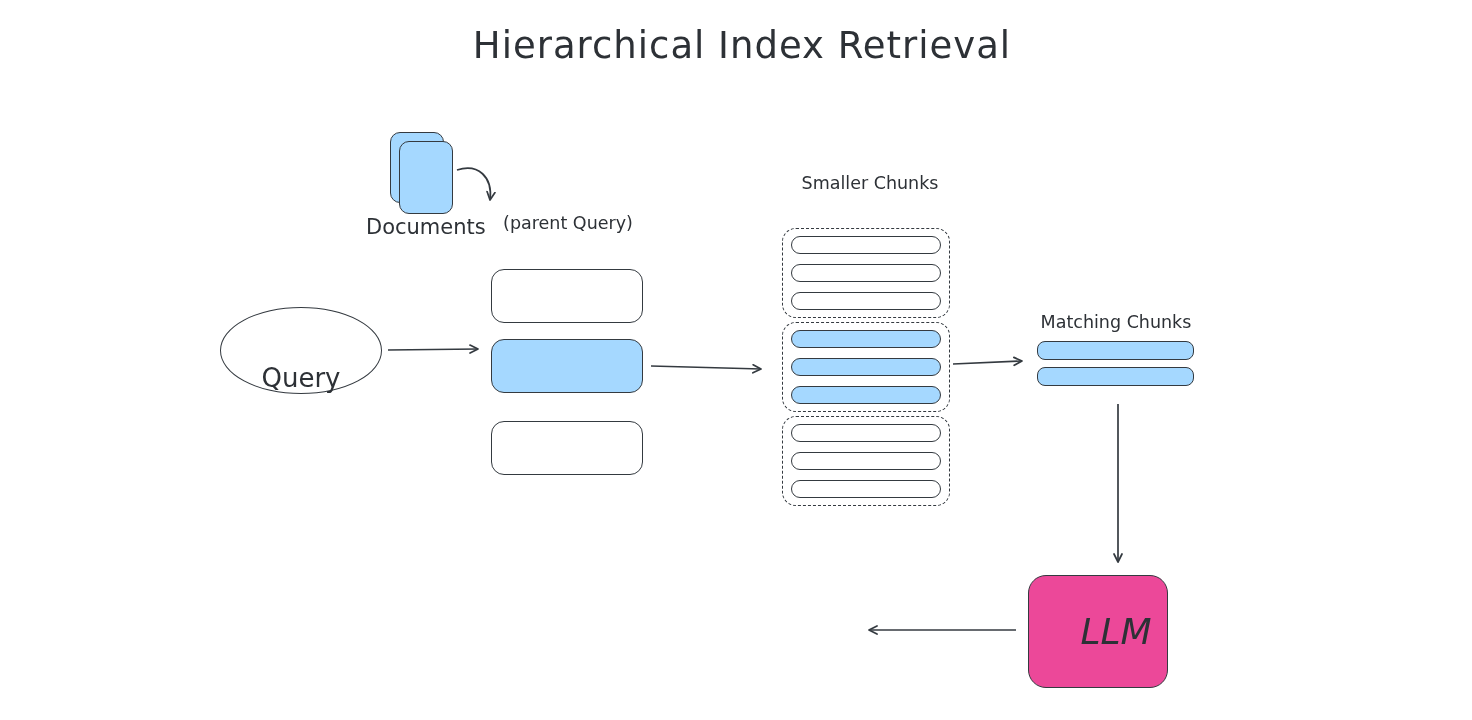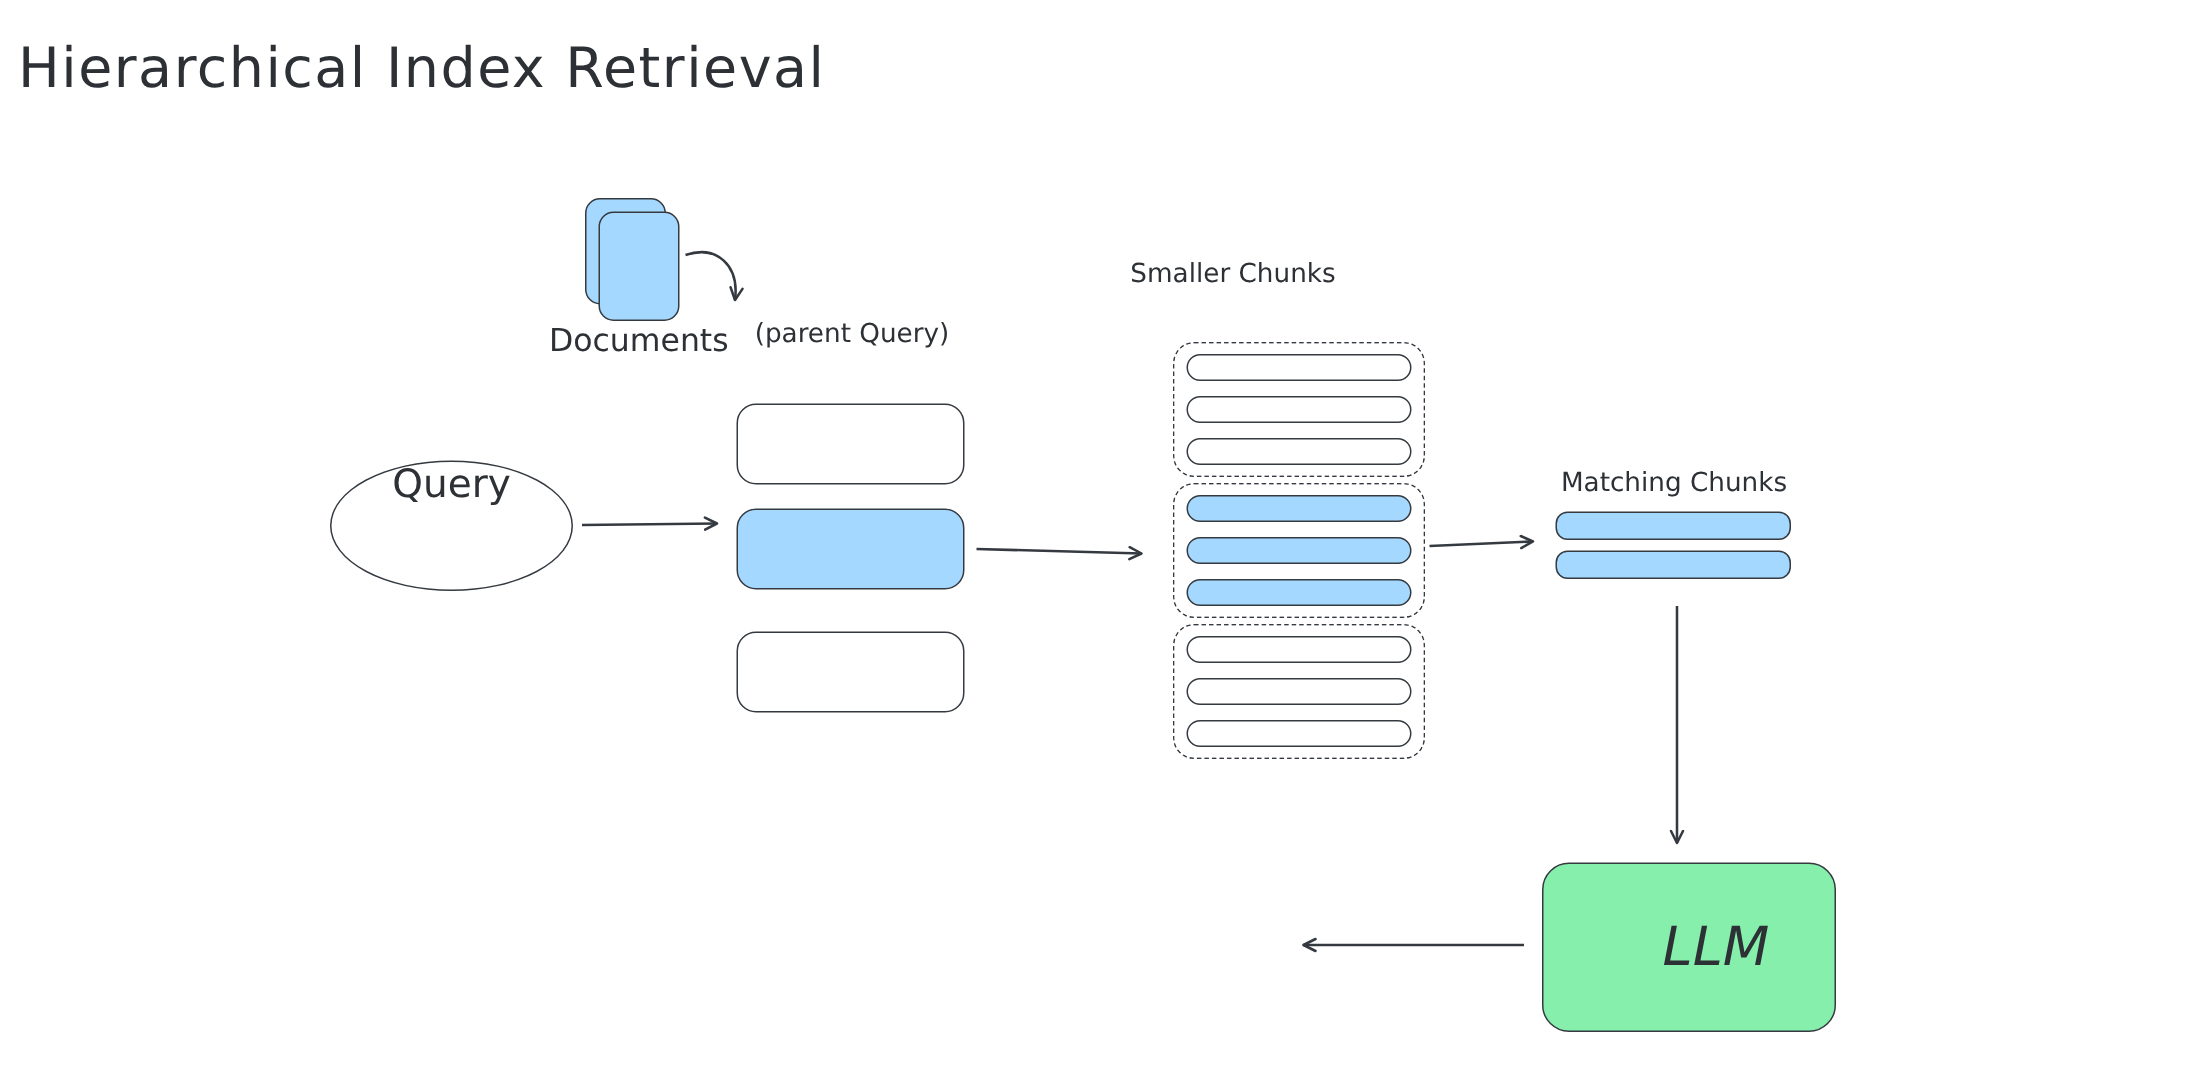--- a/index.html
+++ b/index.html
@@ -24,20 +24,21 @@
   .arrows {
     position: absolute;
     left: 0; top: 0;
     pointer-events: none;
   }
   .title {
     position: absolute;
     top: 24px;
     left: 0;
     width: 100%;
+    text-align: center;
     font-size: 37px;
     font-weight: 500;
     letter-spacing: 1px;
     color: var(--text);
     padding-left: 12px;
   }
   
   .doc-page {
     position: absolute;
     border: 1.7px solid var(--stroke);
@@ -52,34 +53,34 @@
     text-align: center;
     font-size: 21px;
   }
   
   .ellipse {
     position: absolute;
     border: 1.7px solid var(--stroke);
     border-radius: 50%;
     background: #fff;
     display: flex;
-    align-items: flex-start;
+    align-items: flex-end;
     justify-content: center;
   }
   .query    { left: 220px; top: 307px; width: 162px; height: 87px; font-size: 26px; }
   .response { left: 698px; top: 588px; width: 160px; height: 82px; font-size: 24px; }
   
   .col-label {
     position: absolute;
     text-align: center;
     font-size: 17.5px;
     line-height: 26px;
   }
   .lc-label { left: 480px; top: 210px; width: 176px; }
-  .sc-label { left: 720px; top: 170px; width: 204px; }
+  .sc-label { left: 768px; top: 170px; width: 204px; }
   .mc-label { left: 1014px; top: 311px; width: 204px; line-height: 22px; text-align: center; }
   
   .lc-stack { position: absolute; left: 491px; top: 269px; width: 152px; }
   .parent-box {
     height: 54px;
     border: 1.7px solid var(--stroke);
     border-radius: 13px;
   }
   .parent-box:nth-child(1) { margin-bottom: 16px; }
   .parent-box:nth-child(2) { margin-bottom: 28px; }
@@ -105,24 +106,24 @@
   .match-bar {
     height: 19px;
     border: 1.6px solid var(--stroke);
     border-radius: 8px;
     margin-bottom: 7px;
   }
   
   .llm-box {
     position: absolute;
     left: 1028px; top: 575px;
-    width: 196px; height: 113px;
+    width: 140px; height: 113px;
     border: 1.8px solid var(--stroke);
     border-radius: 18px;
-    background: #86efac;
+    background: #ec4899;
     display: flex;
     align-items: center;
     justify-content: center;
     font-size: 36px;
     font-style: italic;
     font-weight: 500;
     padding-left: 36px;
   }
   .fill-blue  { background: var(--chunk-fill); }
   .fill-white { background: #ffffff; }

